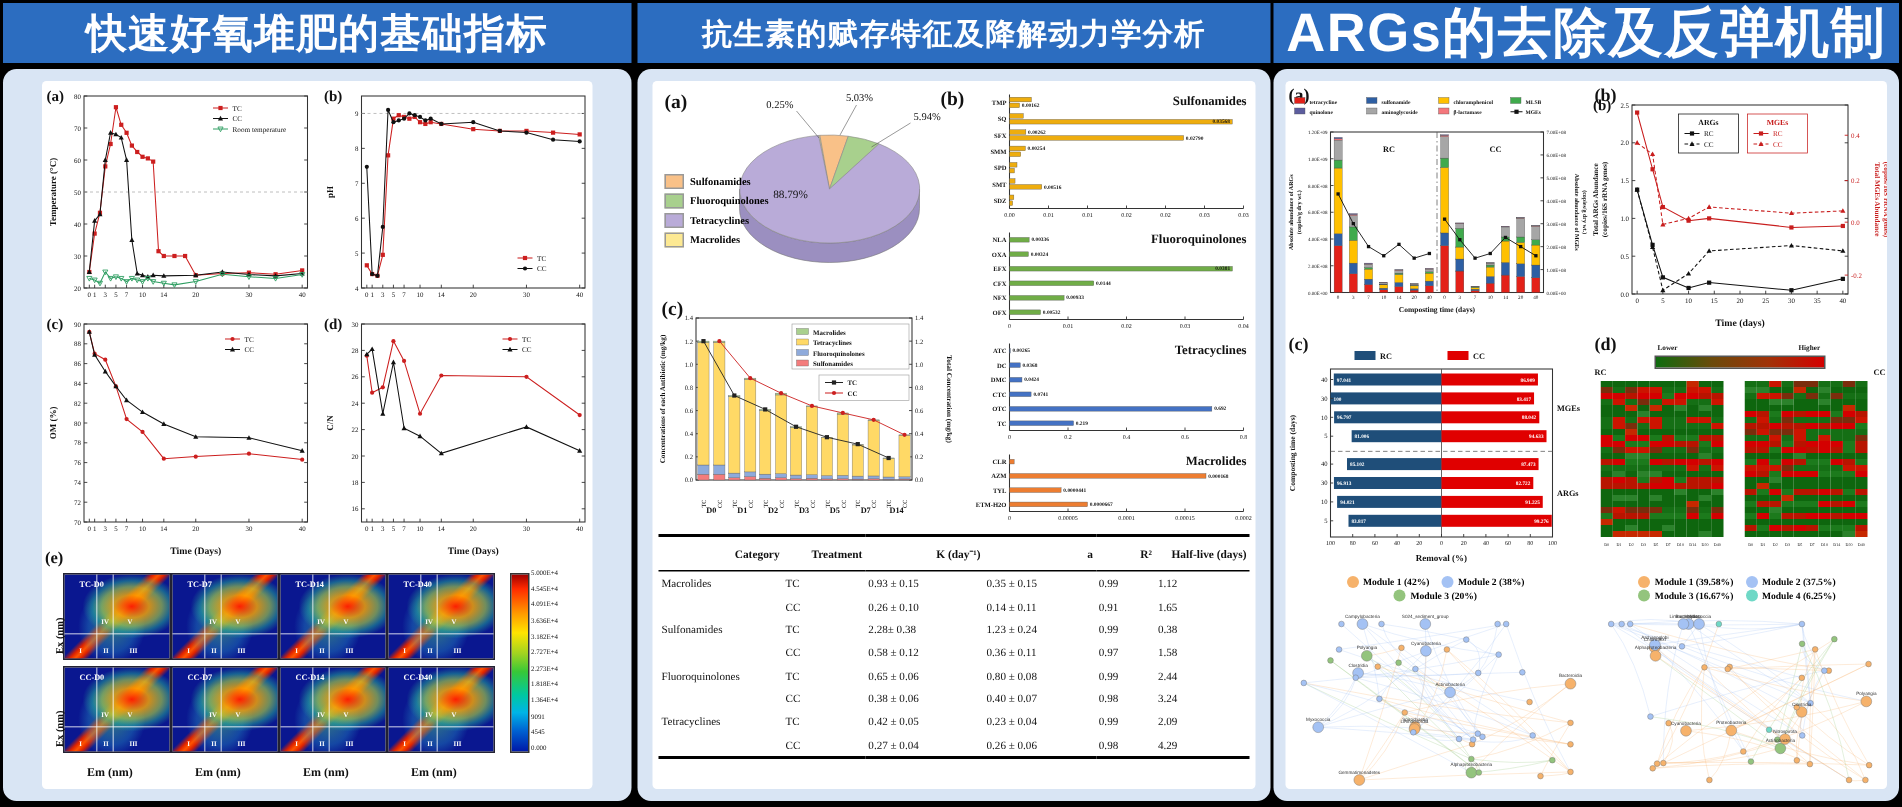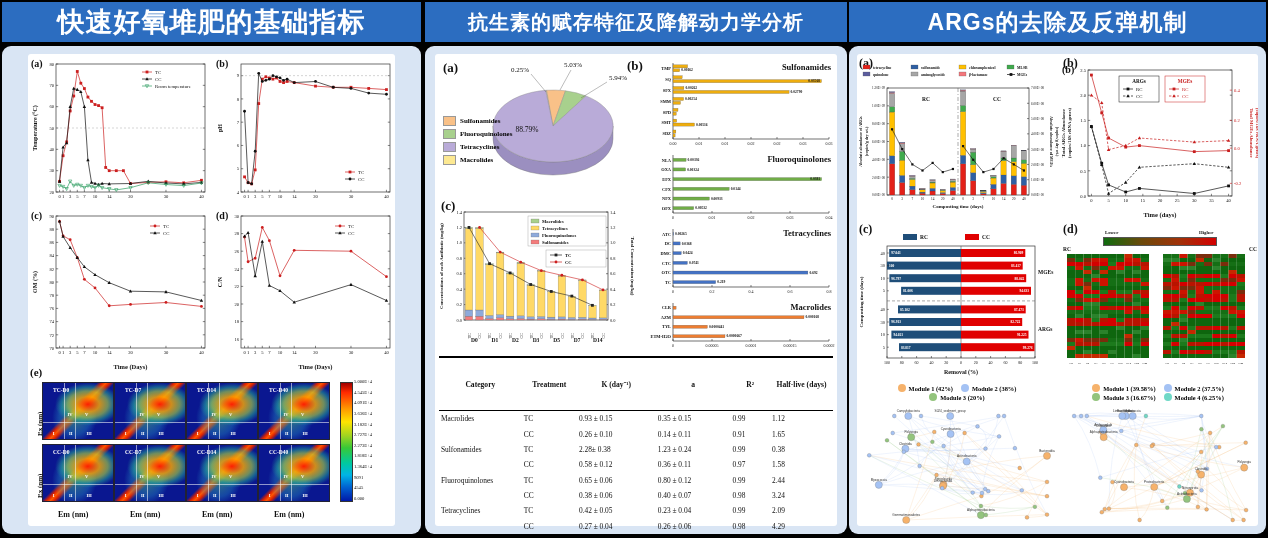--- a/index.html
+++ b/index.html
@@ -24,21 +24,21 @@
   .eem .h1{left:0;right:0;top:70%;height:1px}
   .eem span{position:absolute;color:#fff;font-size:4.5px;font-family:"Liberation Serif",serif;font-weight:700}
   .eml{top:4px;left:10px;font-size:5.5px !important}
   .r1{left:14%;top:86%}.r2{left:37%;top:86%}.r3{left:62%;top:86%}.r4{left:35%;top:52%}.r5{left:60%;top:52%}
   .cbar{position:absolute;width:11px;background:linear-gradient(to bottom,#a00000,#ff2a00 8%,#ff9a00 22%,#ffe400 33%,#9ed321 45%,#37c837 55%,#00c8a0 68%,#00b4e6 78%,#0064d2 88%,#0018a8);border:0.5px solid #333}
   .cticks{position:absolute;display:flex;flex-direction:column;justify-content:space-between;font-size:4.6px;font-family:"Liberation Serif",serif;color:#111}
   .axlbl{position:absolute;font-family:"Liberation Serif",serif;font-weight:700;font-size:8px;color:#111}
   .rot{transform:rotate(-90deg);transform-origin:left top}
   
   .ktable table{border-collapse:collapse;width:100%;font-family:"Liberation Serif",serif;font-size:7.4px;color:#111;border-top:2px solid #000;border-bottom:2px solid #000}
-  .ktable th{text-align:center;border-bottom:1.4px solid #000;padding:21px 2px;font-size:7.6px}
+  .ktable th{text-align:right;border-bottom:1.4px solid #000;padding:6px 2px;font-size:7.6px}
   .ktable td{padding:3.2px 2px}
   .ktable .c0{width:21%}.ktable .c1{width:14%}.ktable .c2{width:20%}.ktable .c3{width:19%}.ktable .c4{width:10%}
   
   .plg{position:absolute;display:flex;flex-direction:column;gap:3px}
   .plg div{display:flex;align-items:center;gap:4px;font-family:"Liberation Serif",serif;font-weight:700;font-size:7px}
   .plg i{width:11px;height:8px;display:inline-block;border:0.5px solid #999}
   
   .hGrad{position:absolute;height:7px;background:linear-gradient(to right,#0f6b0f,#6b4a0a,#a03208,#d40000);border:0.5px solid #555}
   .hTxt{position:absolute;font-size:4.8px;font-weight:700;font-family:"Liberation Serif",serif;color:#111}
   
@@ -934,21 +934,21 @@
                   <td class="c1">CC</td>
                   <td class="c2">0.58 ± 0.12</td>
                   <td class="c3">0.36 ± 0.11</td>
                   <td class="c4">0.97</td>
                   <td class="c5">1.58</td>
                 </tr>
                 <tr>
                   <td class="c0">Fluoroquinolones</td>
                   <td class="c1">TC</td>
                   <td class="c2">0.65 ± 0.06</td>
-                  <td class="c3">0.80 ± 0.12</td>
+                  <td class="c3">0.80 ± 0.08</td>
                   <td class="c4">0.99</td>
                   <td class="c5">2.44</td>
                 </tr>
                 <tr>
                   <td class="c0"></td>
                   <td class="c1">CC</td>
                   <td class="c2">0.38 ± 0.06</td>
                   <td class="c3">0.40 ± 0.07</td>
                   <td class="c4">0.98</td>
                   <td class="c5">3.24</td>
@@ -970,21 +970,21 @@
                   <td class="c5">4.29</td>
                 </tr>
               </tbody>
             </table>
           </div>
       </div>
     </div>
   </div>
 
   <div class="col" style="left:849px;width:417px">
-    <div class="tbar" style="font-size:23px">
+    <div class="tbar" style="font-size:36px">
       <span>ARGs的去除及反弹机制</span>
     </div>
     <div class="pan">
       <div class="white" style="left:8px;right:8px;top:8px;bottom:8px">
         <span class="lbl" style="left:2px;top:2px;font-size:12px">(a)</span>
         <div class="mnt" id="ch-argstack" style="left:0;top:8px">
             <svg viewBox="0 0 202 158" width="202" height="158" xmlns="http://www.w3.org/2000/svg">
               <rect x="6" y="3" width="7" height="4" fill="#e32119" stroke="#555" stroke-width="0.25"></rect>
               <text x="16" y="7" font-size="3.7" font-weight="bold" font-family="Liberation Serif,serif" fill="#111">tetracycline</text>
               <rect x="54" y="3" width="7" height="4" fill="#2e5fa3" stroke="#555" stroke-width="0.25"></rect>

